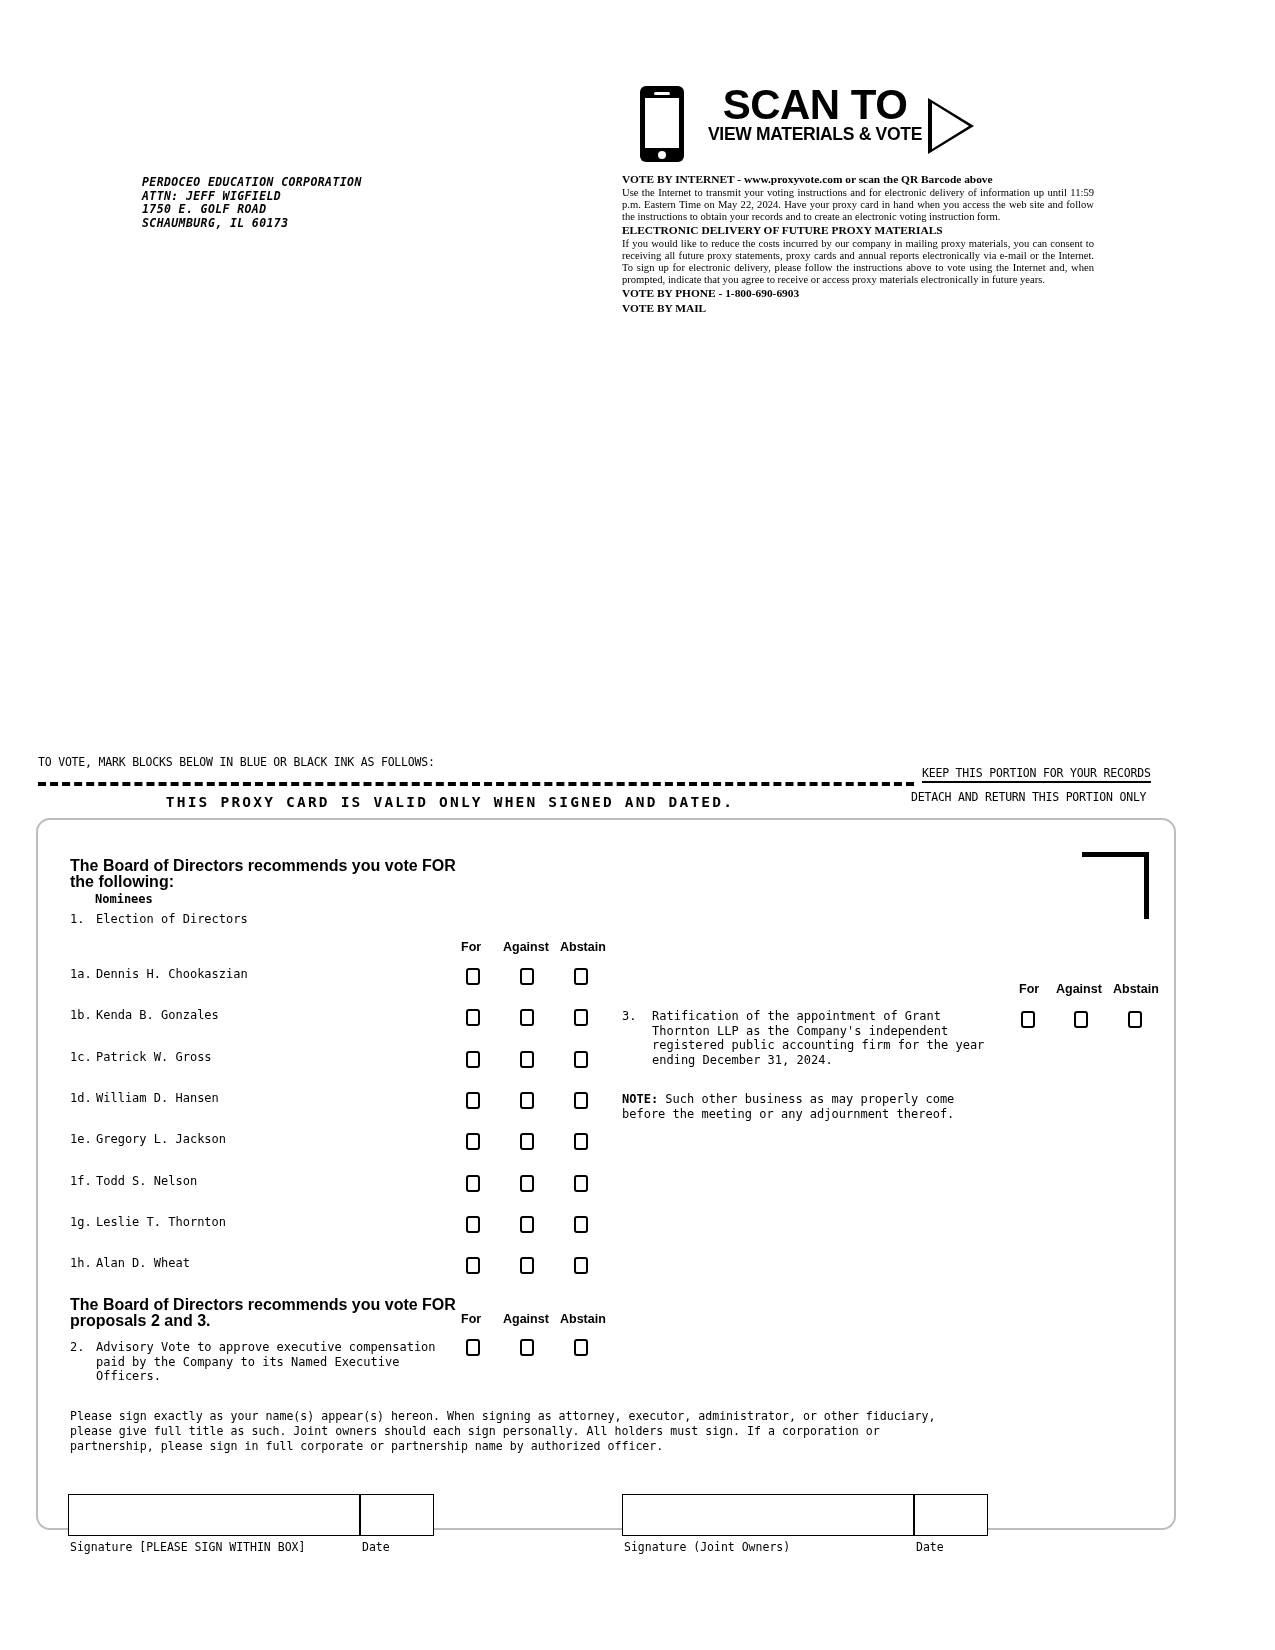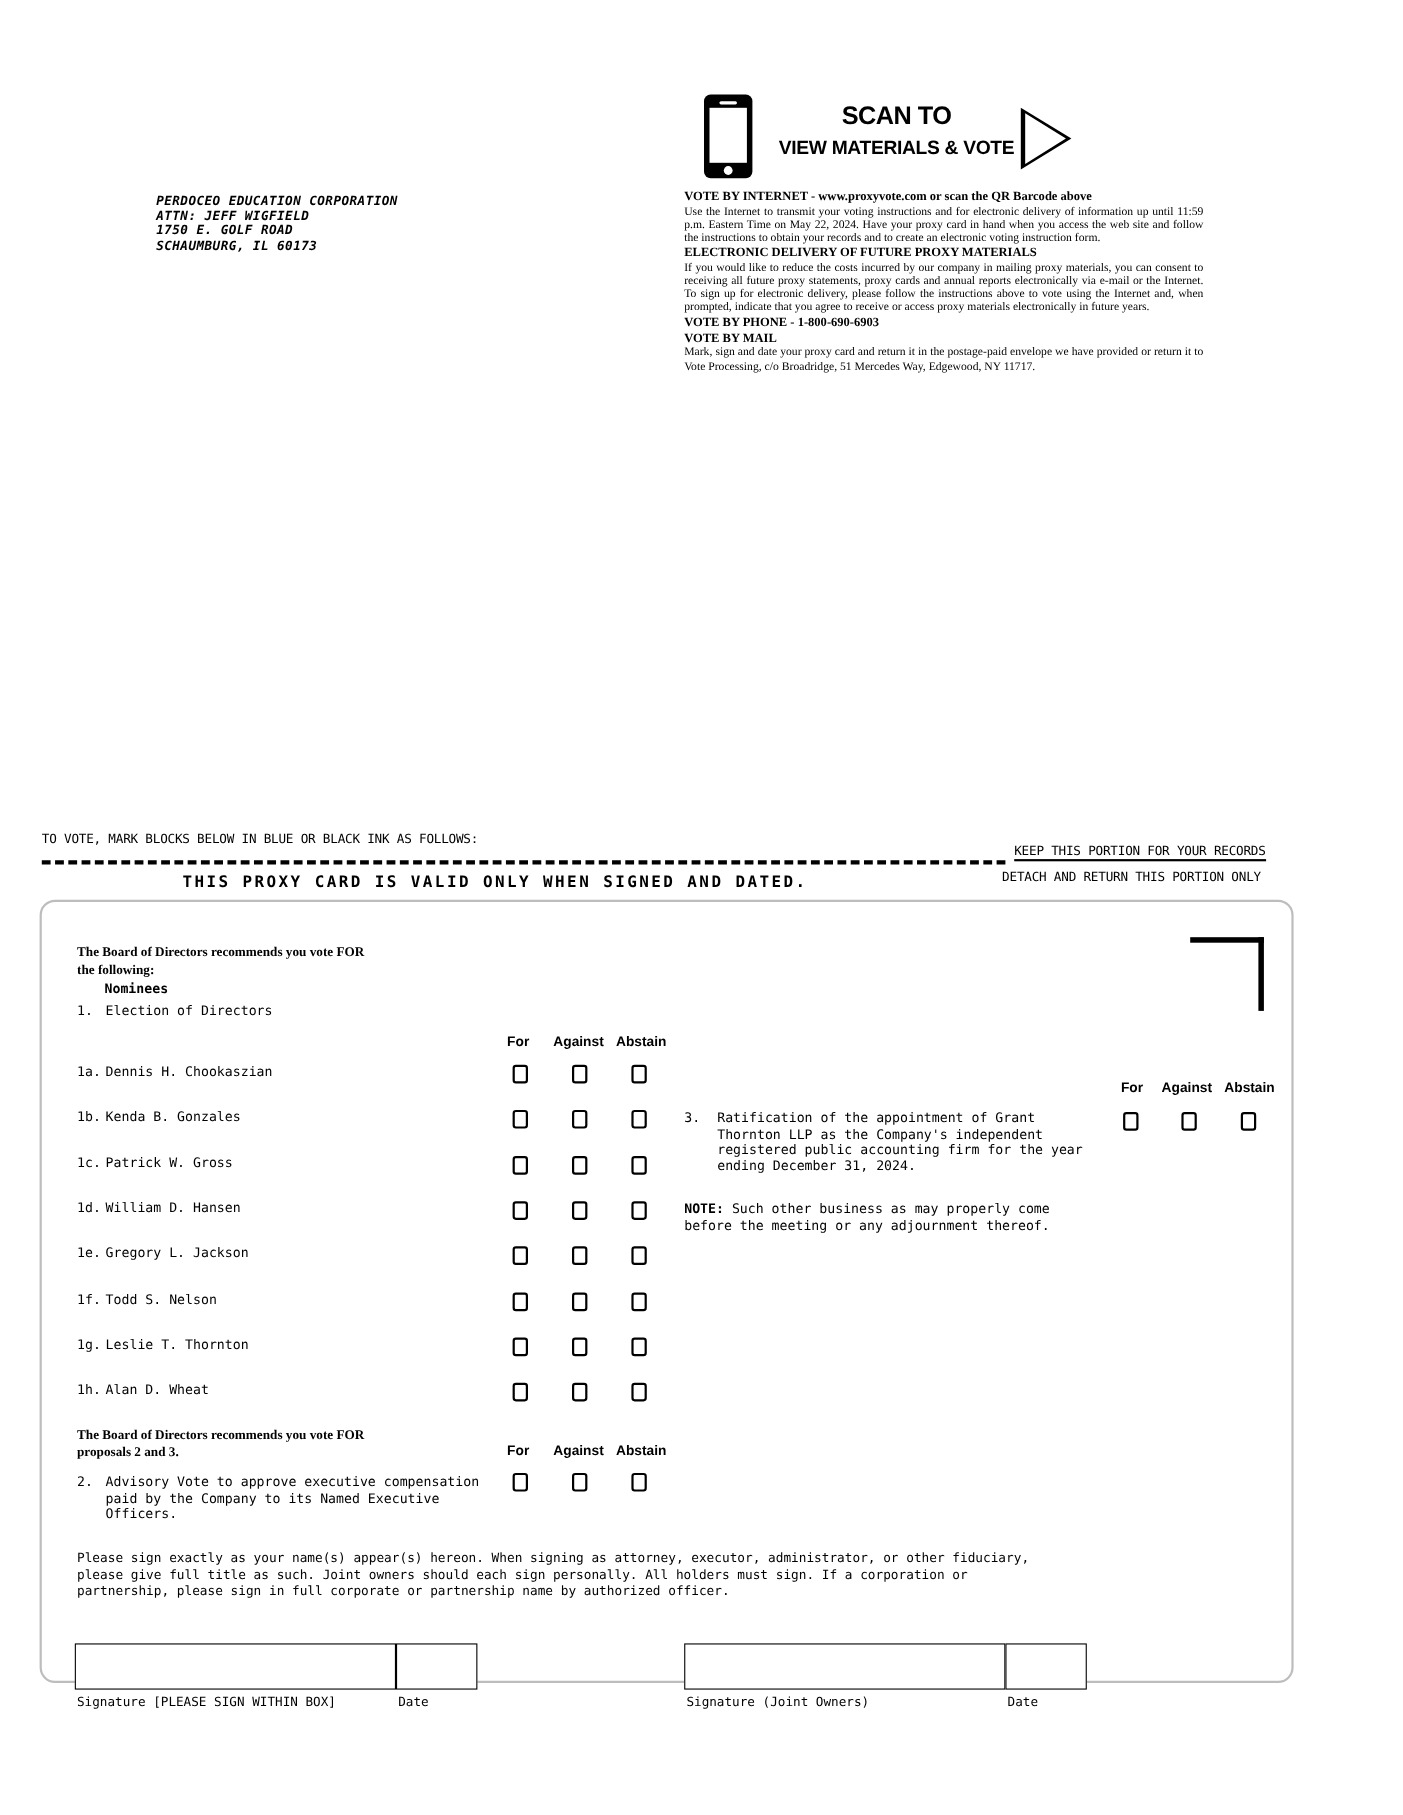--- a/index.html
+++ b/index.html
@@ -48,21 +48,21 @@
     position: absolute; left: 14px; top: 6px;
     width: 16px; height: 2.5px; background: #fff; border-radius: 2px;
   }
   #phone-home {
     position: absolute; left: 18px; top: 65px;
     width: 8px; height: 8px; background: #fff; border-radius: 50%;
   }
   #scan-text { position: absolute; left: 60px; top: 0; width: 230px; text-align: center;}
   #scan-title {
     font-family: "Liberation Sans", sans-serif;
-    font-weight: bold; font-size: 23px; line-height: 38px;
+    font-weight: bold; font-size: 42px; line-height: 38px;
     letter-spacing: -0.5px;
   }
   #scan-sub {
     font-family: "Liberation Sans", sans-serif;
     font-weight: bold; font-size: 17.5px; line-height: 20px;
     letter-spacing: -0.3px;
   }
   #play-arrow {
     position: absolute; left: 288px; top: 12px;
     width: 0; height: 0;
@@ -146,23 +146,23 @@
   
   #corner-mark {
     left: 1082px; top: 852px;
     width: 62px; height: 62px;
     border-top: 5px solid #000;
     border-right: 5px solid #000;
   }
 
   
   .rec-head {
-    font-family: Liberation Serif, serif;
-    font-weight: bold;
-    font-size: 12px;
+    font-family: Liberation Sans, sans-serif;
+    font-weight: bold;
+    font-size: 16px;
     line-height: 15.5px;
     white-space: pre-line;
   }
   #rec-head-1 { left: 70px; top: 858px; }
   #rec-head-2 { left: 70px; top: 1297px; }
 
   #prop1-title {
     left: 70px; top: 912px;
     font-family: "DejaVu Sans Mono", monospace;
     font-size: 12px;
@@ -282,21 +282,20 @@
 1750 E. GOLF ROAD
 SCHAUMBURG, IL 60173</div>
 
 <div id="instructions" class="abs">
   <div class="ihead">VOTE BY INTERNET - www.proxyvote.com or scan the QR Barcode above</div>
   <div class="ibody">Use the Internet to transmit your voting instructions and for electronic delivery of information up until 11:59 p.m. Eastern Time on May 22, 2024. Have your proxy card in hand when you access the web site and follow the instructions to obtain your records and to create an electronic voting instruction form.</div>
   <div class="ihead">ELECTRONIC DELIVERY OF FUTURE PROXY MATERIALS</div>
   <div class="ibody">If you would like to reduce the costs incurred by our company in mailing proxy materials, you can consent to receiving all future proxy statements, proxy cards and annual reports electronically via e-mail or the Internet. To sign up for electronic delivery, please follow the instructions above to vote using the Internet and, when prompted, indicate that you agree to receive or access proxy materials electronically in future years.</div>
   <div class="ihead">VOTE BY PHONE - 1-800-690-6903</div>
   <div class="ihead">VOTE BY MAIL</div>
-  <div class="ibody">Mark, sign and date your proxy card and return it in the postage-paid envelope we have provided or return it to Vote Processing, c/o Broadridge, 51 Mercedes Way, Edgewood, NY 11717.</div>
 </div>
 
 <div id="mark-instruction" class="abs">TO VOTE, MARK BLOCKS BELOW IN BLUE OR BLACK INK AS FOLLOWS:</div>
 <div id="dashline" class="abs"></div>
 <div id="keep-portion" class="abs">KEEP THIS PORTION FOR YOUR RECORDS</div>
 <div id="detach-portion" class="abs">DETACH AND RETURN THIS PORTION ONLY</div>
 <div id="valid-line" class="abs">THIS PROXY CARD IS VALID ONLY WHEN SIGNED AND DATED.</div>
 
 <div id="proxy-card" class="abs"></div>
 <div id="corner-mark" class="abs"></div>

